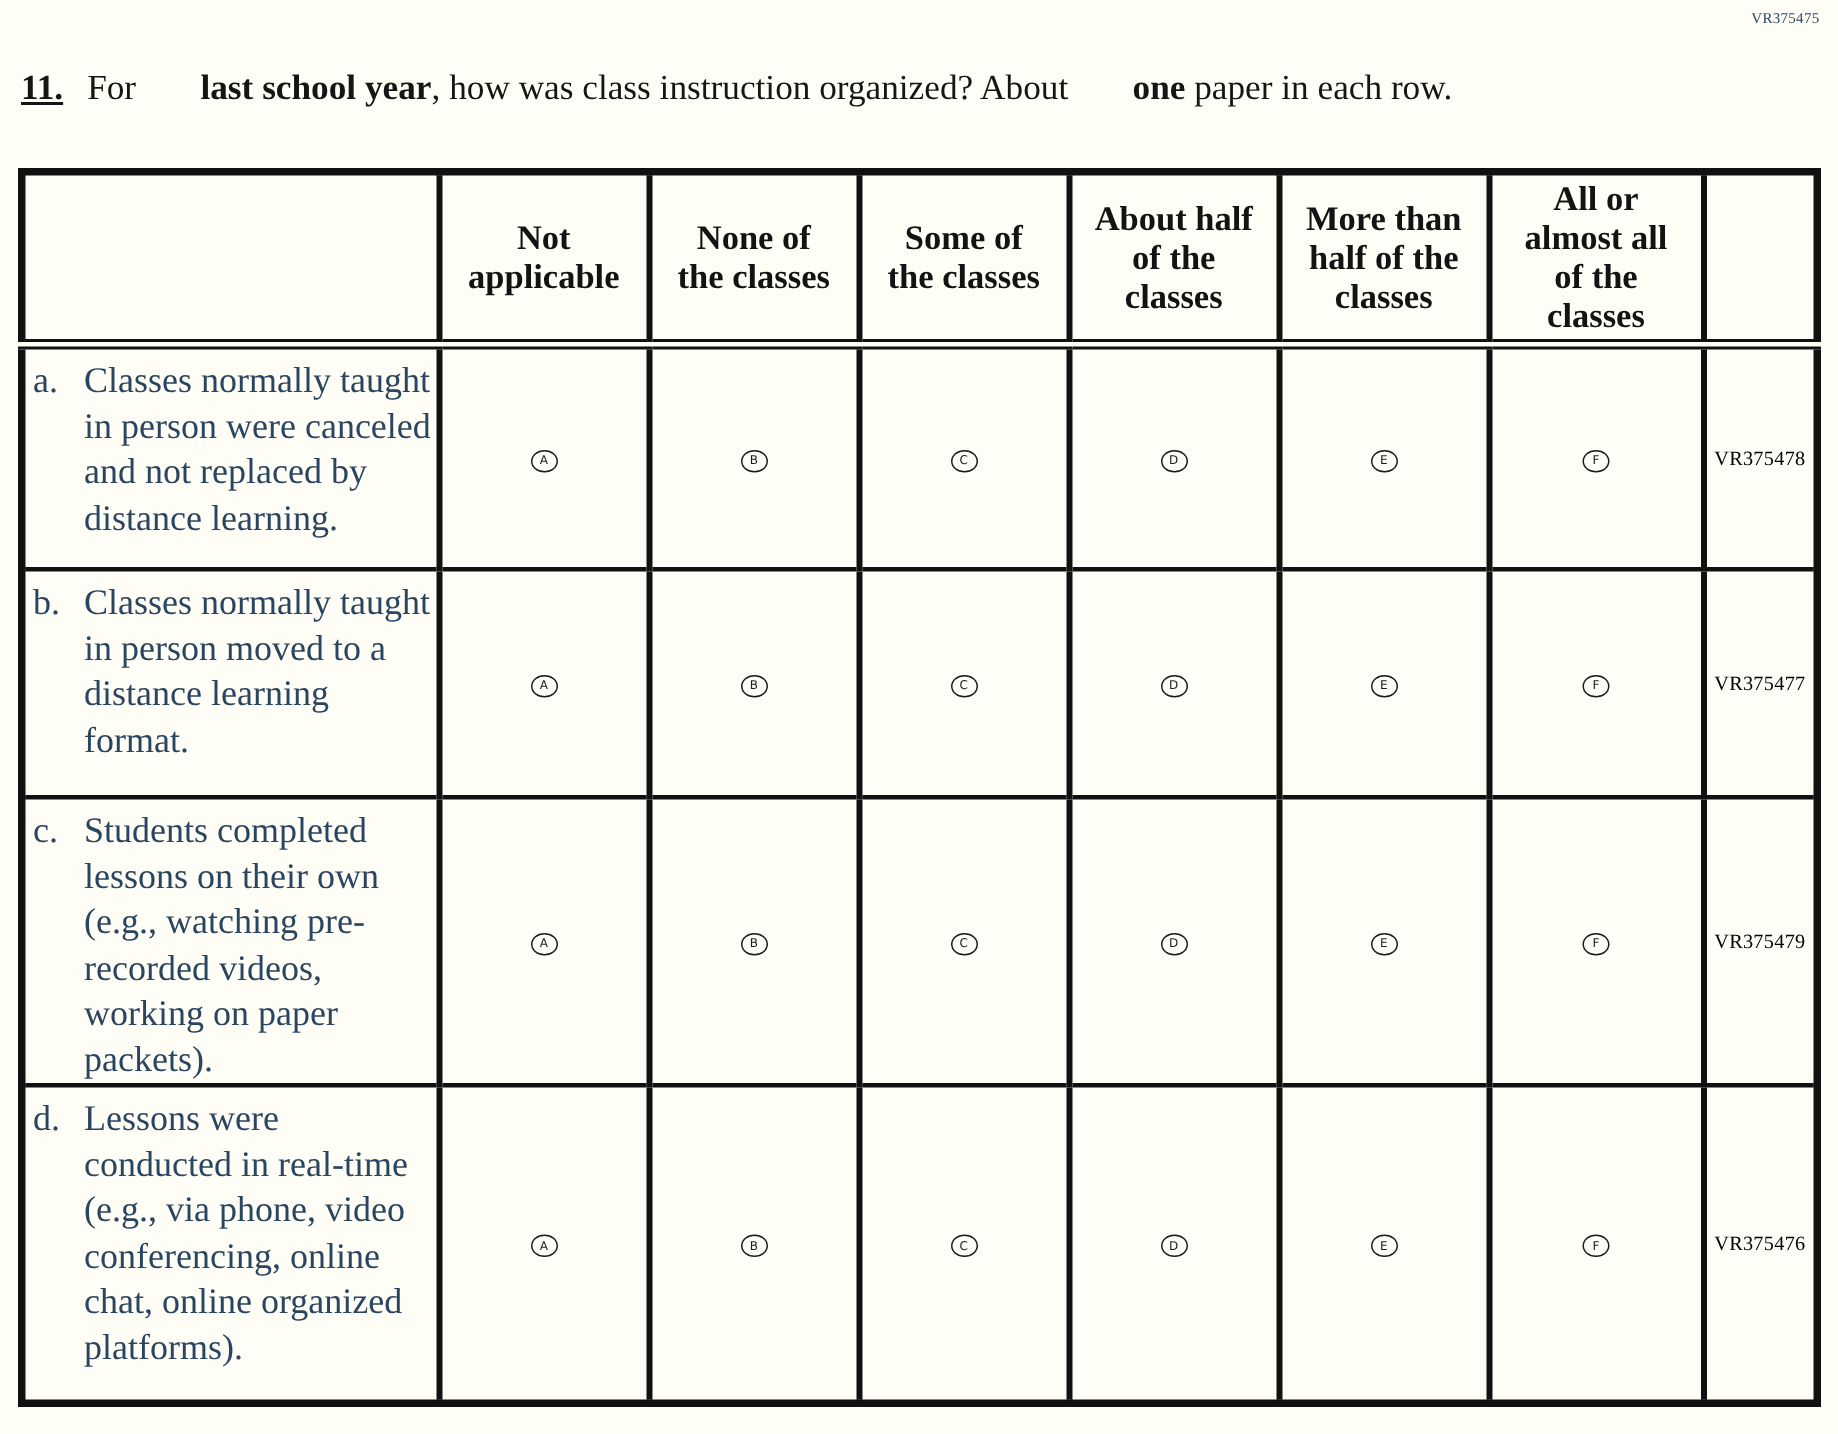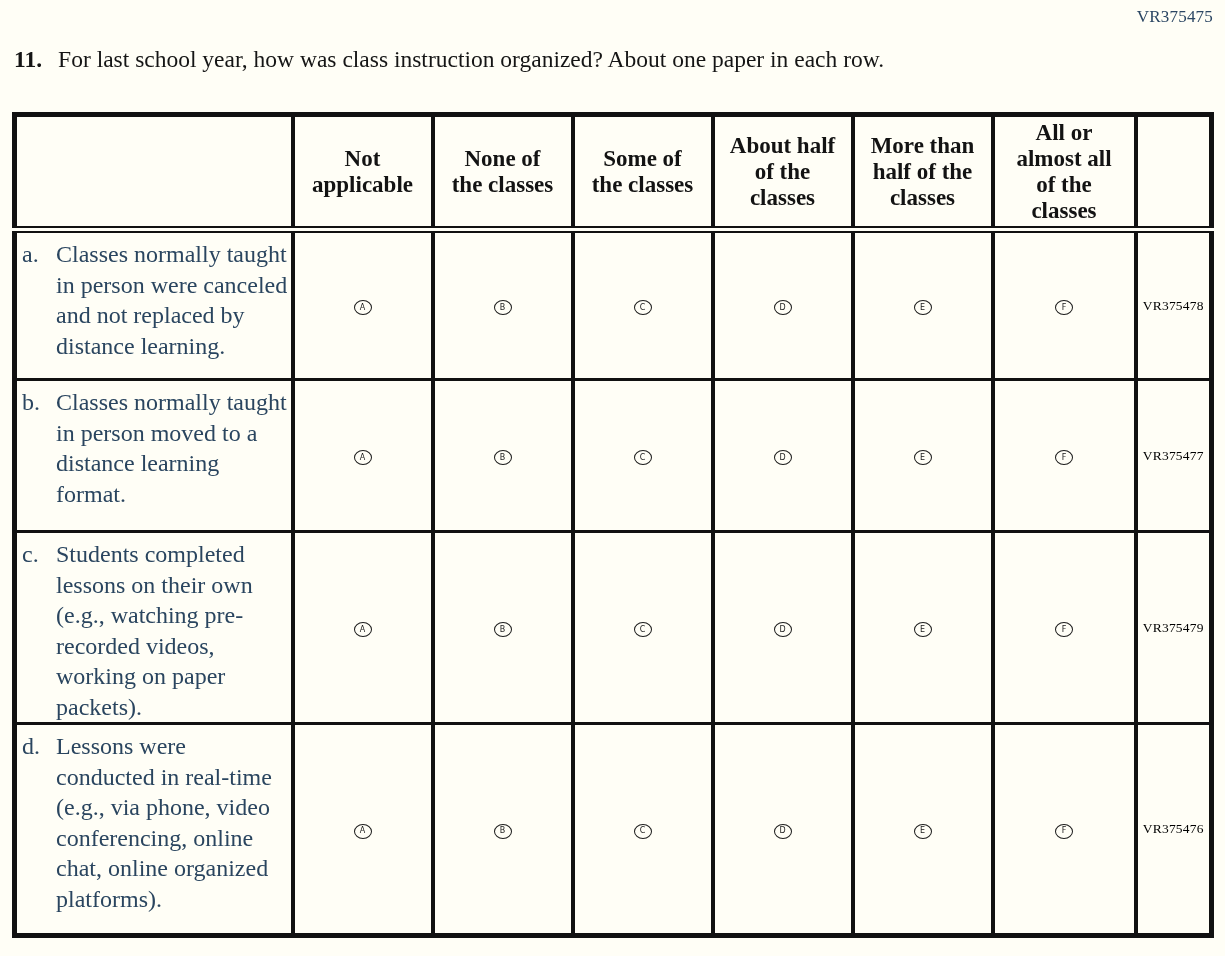--- a/index.html
+++ b/index.html
@@ -3,28 +3,28 @@
 <meta charset="utf-8">
 <style>
   html,body{margin:0;padding:0;}
   body{
     width:1225px;height:956px;position:relative;overflow:hidden;
     background:#fffef6;color:#151515;
     font-family:"Liberation Serif", serif;
   }
   .code-topright{
     position:absolute;top:7px;right:12px;
-    font-size:17px;letter-spacing:.2px;color:#2b4663;
+    font-size:10px;letter-spacing:.2px;color:#2b4663;
   }
   .question{
     position:absolute;top:44px;left:14px;right:20px;
     font-size:23.5px;line-height:30px;
   }
-  .qnum{font-weight:bold;margin-right:16px;}
-  .b{font-weight:normal;}
+  .qnum{font-weight:bold;margin-right:16px;text-decoration:underline;}
+  .b{font-weight:bold;margin-left:37px;}
   table.grid{
     position:absolute;left:12px;top:112px;
     border-collapse:collapse;table-layout:fixed;
     border:5px solid #111;
   }
   .grid th,.grid td{
     border:3px solid #111;
     border-left-width:4px;border-right-width:4px;
     padding:0;vertical-align:middle;
   }

